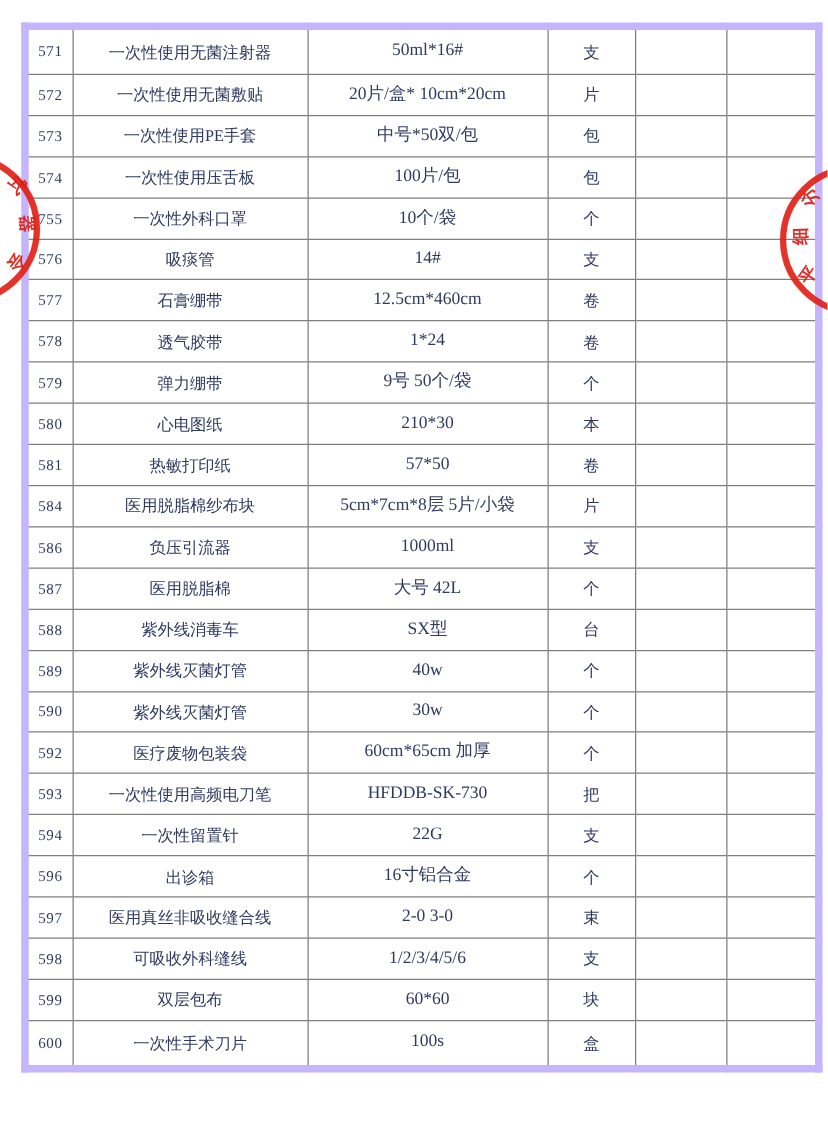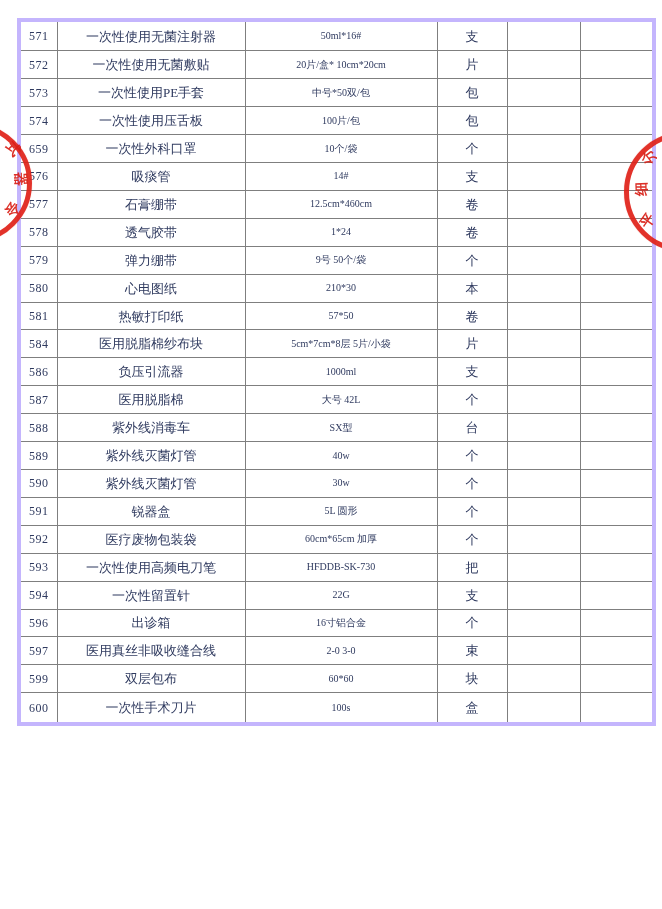--- a/index.html
+++ b/index.html
@@ -10,42 +10,42 @@
   }
   .page {
     position: relative;
     width: 662px; height: 909px;
     overflow: hidden;
     background: #ffffff;
   }
   table.supply-table {
     position: absolute;
     left: 17px; top: 18px;
-    width: 635px; height: 708px;
+    width: 635px; height: 840px;
     border-collapse: collapse;
     table-layout: fixed;
-    border: 4px solid #c4b5fd;
+    border: 6px solid #c4b5fd;
   }
   table.supply-table td {
     border: 1px solid #7f7f7f;
     text-align: center;
     vertical-align: middle;
     padding: 0 2px;
     color: #2f3a5f;
     font-size: 13px;
     line-height: 1;
     white-space: nowrap;
     overflow: hidden;
   }
   table.supply-table td[data-name="cell-no"] {
     font-size: 12px;
     letter-spacing: 0.5px;
   }
   table.supply-table td[data-name="cell-spec"] {
-    font-size: 10px;
+    font-size: 14px;
     text-align: center;
   }
   
   .stamp-ring {
     position: absolute;
     width: 110px; height: 110px;
     border-radius: 50%;
     border: 5px solid rgba(223, 33, 24, 0.92);
     box-shadow: 0 0 1px rgba(223, 33, 24, 0.45);
   }
@@ -107,21 +107,21 @@
         </tr>
         <tr data-name="table-row">
           <td data-name="cell-no">574</td>
           <td data-name="cell-name">一次性使用压舌板</td>
           <td data-name="cell-spec">100片/包</td>
           <td data-name="cell-unit">包</td>
           <td data-name="cell-blank"></td>
           <td data-name="cell-blank"></td>
         </tr>
         <tr data-name="table-row">
-          <td data-name="cell-no">659</td>
+          <td data-name="cell-no">755</td>
           <td data-name="cell-name">一次性外科口罩</td>
           <td data-name="cell-spec">10个/袋</td>
           <td data-name="cell-unit">个</td>
           <td data-name="cell-blank"></td>
           <td data-name="cell-blank"></td>
         </tr>
         <tr data-name="table-row">
           <td data-name="cell-no">576</td>
           <td data-name="cell-name">吸痰管</td>
           <td data-name="cell-spec">14#</td>
@@ -211,28 +211,20 @@
         </tr>
         <tr data-name="table-row">
           <td data-name="cell-no">590</td>
           <td data-name="cell-name">紫外线灭菌灯管</td>
           <td data-name="cell-spec">30w</td>
           <td data-name="cell-unit">个</td>
           <td data-name="cell-blank"></td>
           <td data-name="cell-blank"></td>
         </tr>
         <tr data-name="table-row">
-          <td data-name="cell-no">591</td>
-          <td data-name="cell-name">锐器盒</td>
-          <td data-name="cell-spec">5L 圆形</td>
-          <td data-name="cell-unit">个</td>
-          <td data-name="cell-blank"></td>
-          <td data-name="cell-blank"></td>
-        </tr>
-        <tr data-name="table-row">
           <td data-name="cell-no">592</td>
           <td data-name="cell-name">医疗废物包装袋</td>
           <td data-name="cell-spec">60cm*65cm 加厚</td>
           <td data-name="cell-unit">个</td>
           <td data-name="cell-blank"></td>
           <td data-name="cell-blank"></td>
         </tr>
         <tr data-name="table-row">
           <td data-name="cell-no">593</td>
           <td data-name="cell-name">一次性使用高频电刀笔</td>
@@ -259,20 +251,28 @@
         </tr>
         <tr data-name="table-row">
           <td data-name="cell-no">597</td>
           <td data-name="cell-name">医用真丝非吸收缝合线</td>
           <td data-name="cell-spec">2-0 3-0</td>
           <td data-name="cell-unit">束</td>
           <td data-name="cell-blank"></td>
           <td data-name="cell-blank"></td>
         </tr>
         <tr data-name="table-row">
+          <td data-name="cell-no">598</td>
+          <td data-name="cell-name">可吸收外科缝线</td>
+          <td data-name="cell-spec">1/2/3/4/5/6</td>
+          <td data-name="cell-unit">支</td>
+          <td data-name="cell-blank"></td>
+          <td data-name="cell-blank"></td>
+        </tr>
+        <tr data-name="table-row">
           <td data-name="cell-no">599</td>
           <td data-name="cell-name">双层包布</td>
           <td data-name="cell-spec">60*60</td>
           <td data-name="cell-unit">块</td>
           <td data-name="cell-blank"></td>
           <td data-name="cell-blank"></td>
         </tr>
         <tr data-name="table-row">
           <td data-name="cell-no">600</td>
           <td data-name="cell-name">一次性手术刀片</td>

